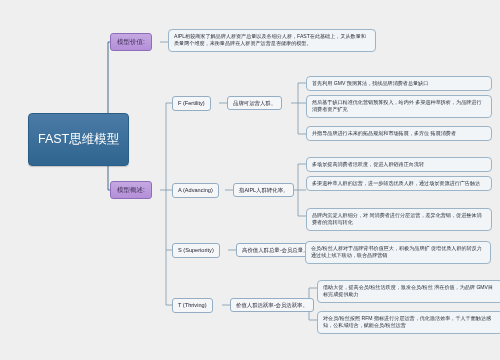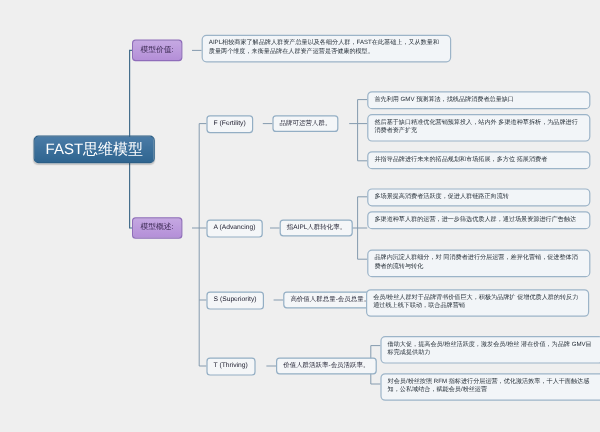--- a/index.html
+++ b/index.html
@@ -16,21 +16,21 @@
   .node{position:absolute;box-sizing:border-box;}
 
   
   .root{
     background:linear-gradient(180deg,#4a7ba6 0%,#2f6590 100%);
     border:1px solid #2b5e86;
     border-radius:4px;
     color:#ffffff;
     font-size:12.5px;
     line-height:1.2;
-    padding:3px 9px;
+    padding:18px 9px;
     text-align:center;
     white-space:nowrap;
     box-shadow:0 1px 1px rgba(0,0,0,.18);
   }
 
   
   .purple{
     background:linear-gradient(180deg,#c5a8e2 0%,#b48fd8 100%);
     border:1px solid #8f6dba;
     border-radius:3px;

